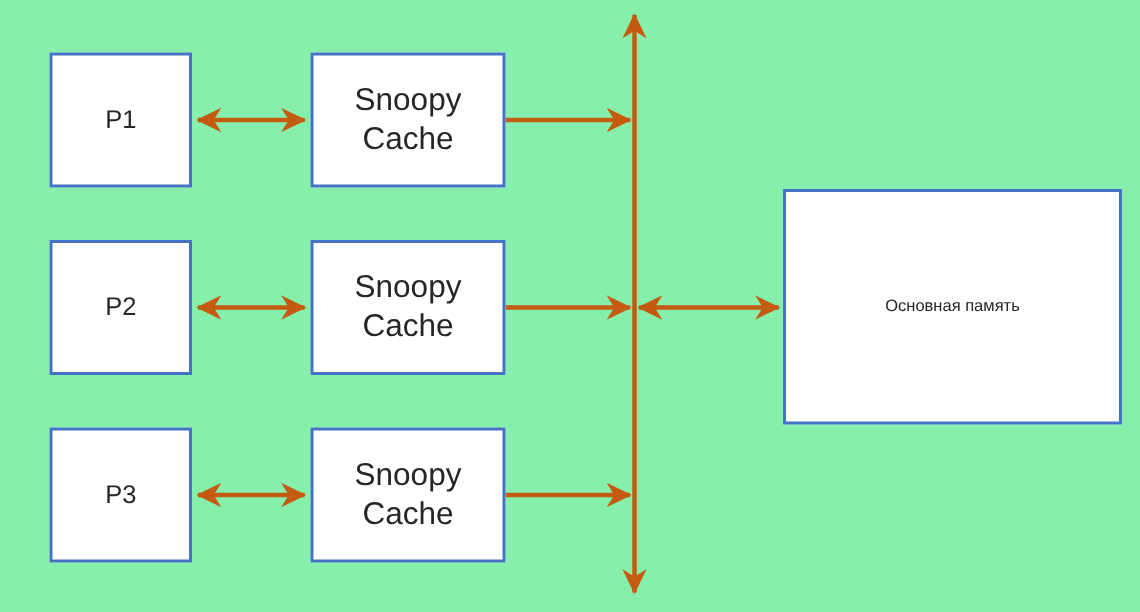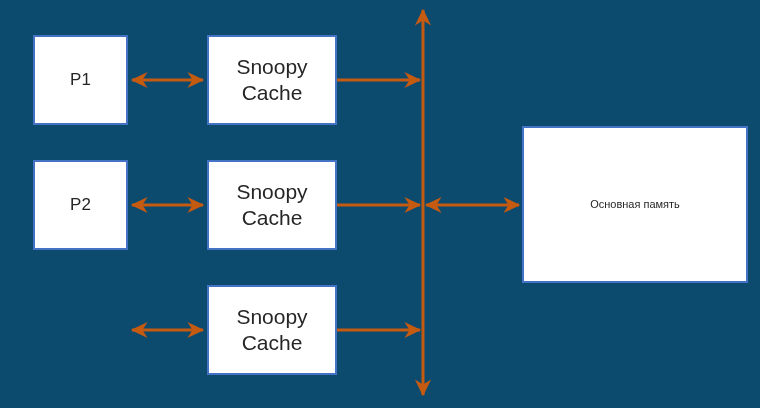--- a/index.html
+++ b/index.html
@@ -4,21 +4,21 @@
 <style>
   html, body {
     margin: 0;
     padding: 0;
     background: #ffffff;
   }
   #canvas {
     position: relative;
     width: 760px;
     height: 408px;
-    background: #0c4a6e;
+    background: #86efac;
     font-family: "Liberation Sans", sans-serif;
     overflow: hidden;
   }
   .box {
     position: absolute;
     box-sizing: border-box;
     border: 2.5px solid #4472C4;
     background: #ffffff;
     display: flex;
     align-items: center;
@@ -94,20 +94,23 @@
   </svg>
 
   <div class="box proc-box" style="left:33px; top:35px;">
     <span class="lbl">P1</span>
   </div>
 
   <div class="box proc-box" style="left:33px; top:160px;">
     <span class="lbl">P2</span>
   </div>
 
+  <div class="box proc-box" style="left:33px; top:285px;">
+    <span class="lbl">P3</span>
+  </div>
 
   <div class="box cache-box" style="left:207px; top:35px;">
     <div>
       <span>Snoopy</span>
       <span>Cache</span>
     </div>
   </div>
 
   <div class="box cache-box" style="left:207px; top:160px;">
     <div>

